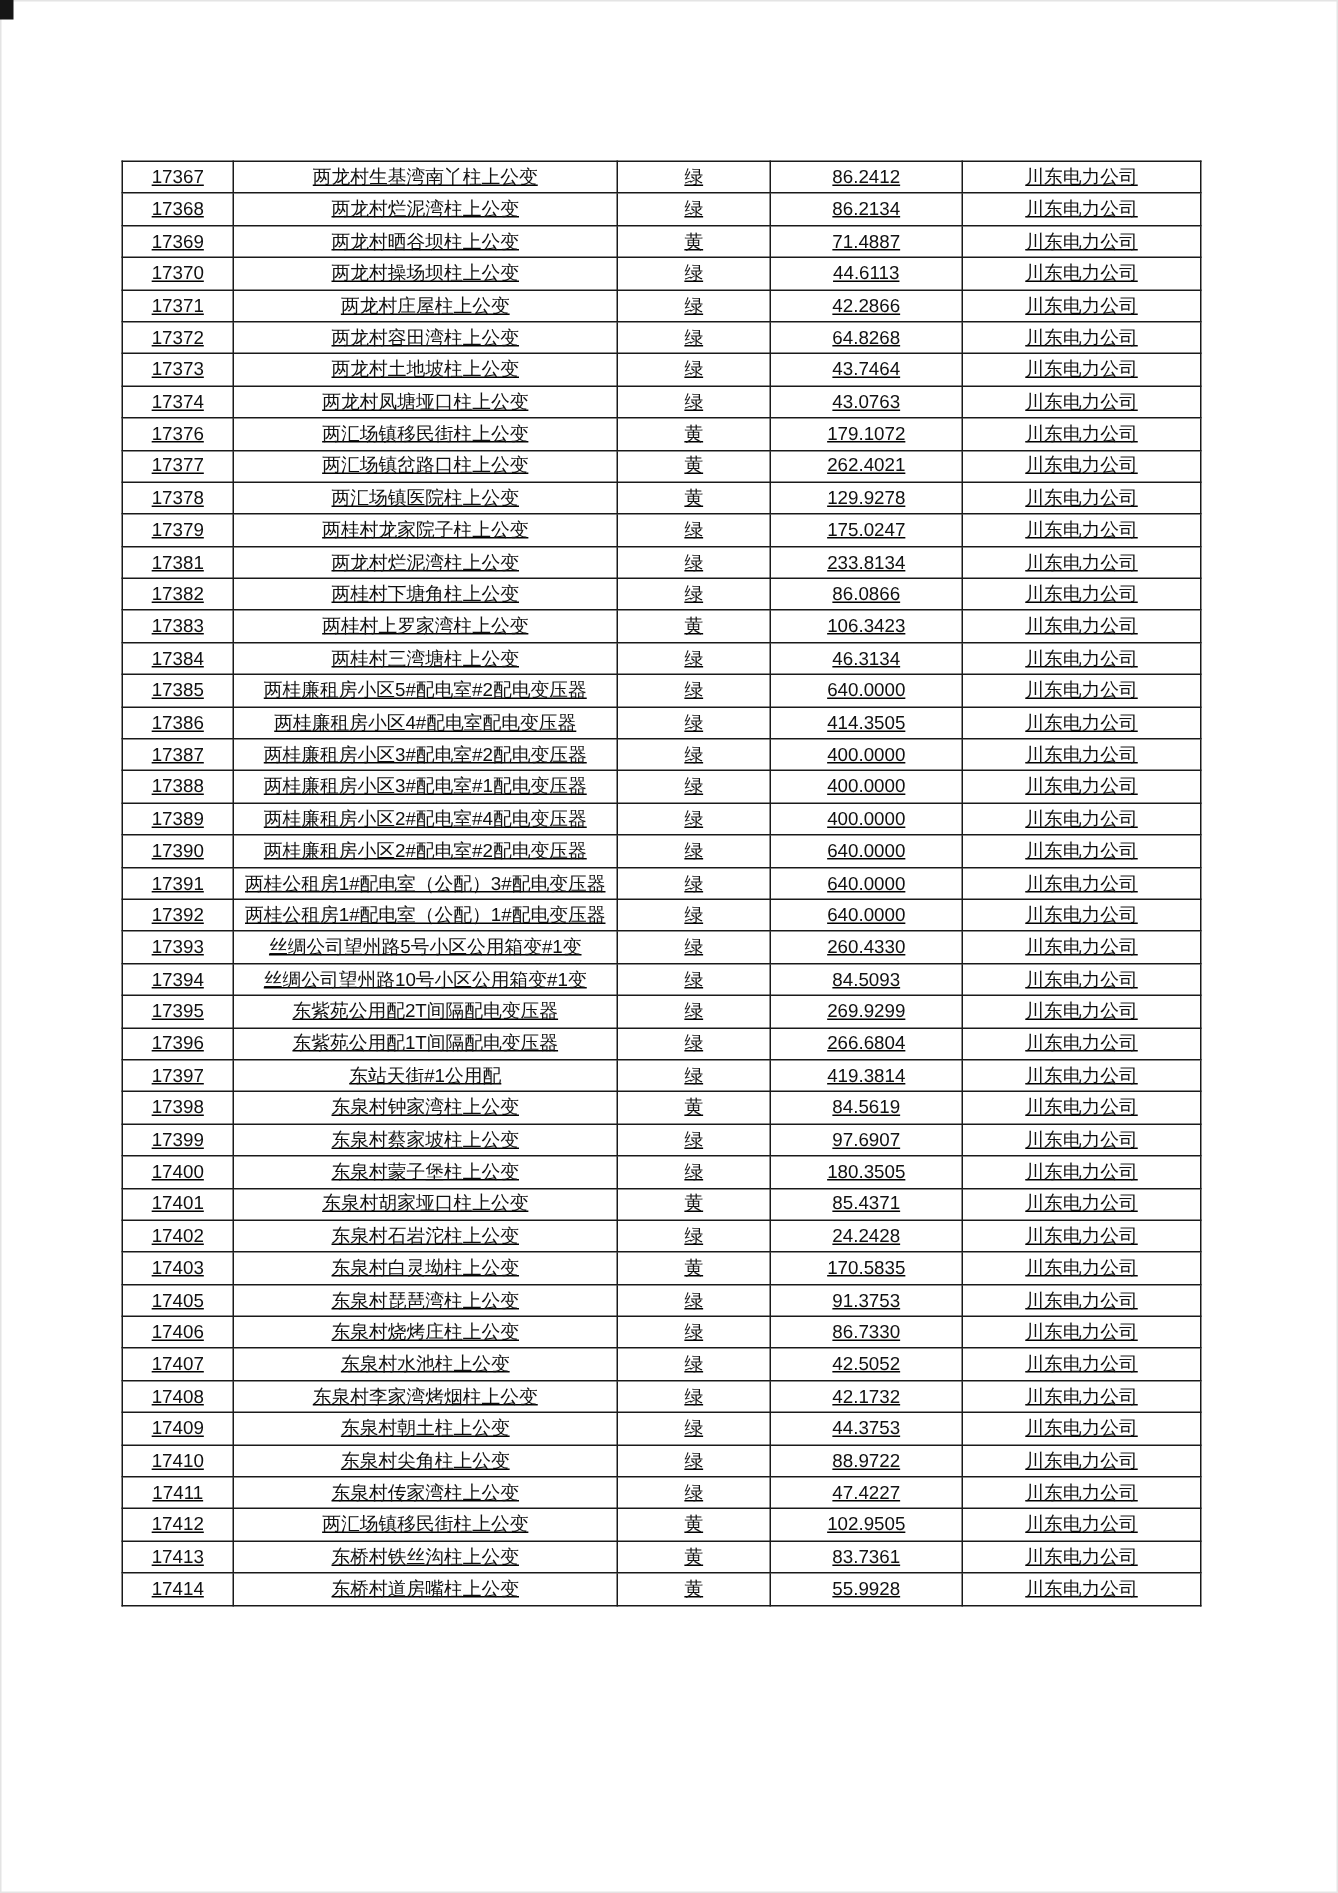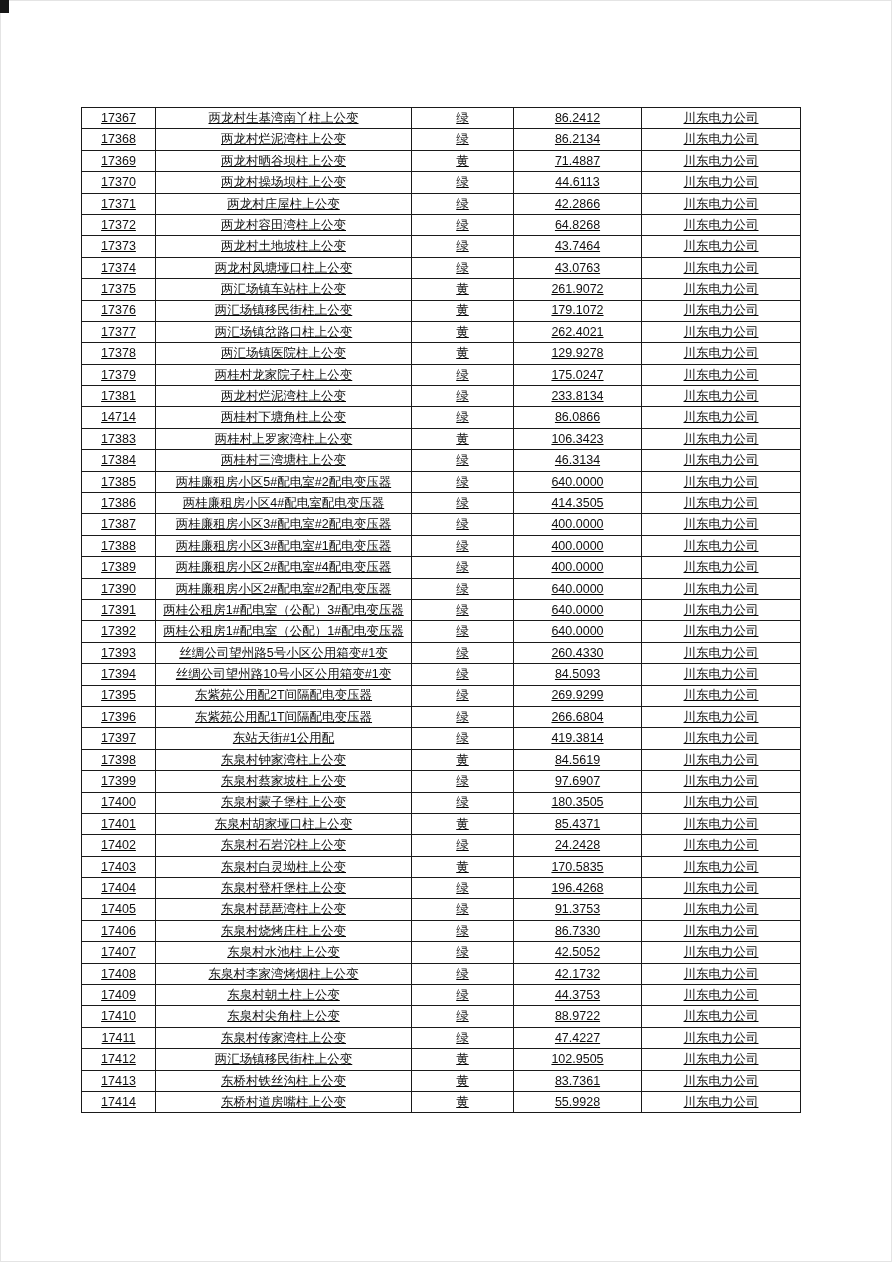--- a/index.html
+++ b/index.html
@@ -114,27 +114,20 @@
         <td class="col-company">川东电力公司</td>
       </tr>
       <tr>
         <td class="col-id">17374</td>
         <td class="col-name">两龙村凤塘垭口柱上公变</td>
         <td class="col-status">绿</td>
         <td class="col-value">43.0763</td>
         <td class="col-company">川东电力公司</td>
       </tr>
       <tr>
-        <td class="col-id">17375</td>
-        <td class="col-name">两汇场镇车站柱上公变</td>
-        <td class="col-status">黄</td>
-        <td class="col-value">261.9072</td>
-        <td class="col-company">川东电力公司</td>
-      </tr>
-      <tr>
         <td class="col-id">17376</td>
         <td class="col-name">两汇场镇移民街柱上公变</td>
         <td class="col-status">黄</td>
         <td class="col-value">179.1072</td>
         <td class="col-company">川东电力公司</td>
       </tr>
       <tr>
         <td class="col-id">17377</td>
         <td class="col-name">两汇场镇岔路口柱上公变</td>
         <td class="col-status">黄</td>
@@ -156,21 +149,21 @@
         <td class="col-company">川东电力公司</td>
       </tr>
       <tr>
         <td class="col-id">17381</td>
         <td class="col-name">两龙村烂泥湾柱上公变</td>
         <td class="col-status">绿</td>
         <td class="col-value">233.8134</td>
         <td class="col-company">川东电力公司</td>
       </tr>
       <tr>
-        <td class="col-id">14714</td>
+        <td class="col-id">17382</td>
         <td class="col-name">两桂村下塘角柱上公变</td>
         <td class="col-status">绿</td>
         <td class="col-value">86.0866</td>
         <td class="col-company">川东电力公司</td>
       </tr>
       <tr>
         <td class="col-id">17383</td>
         <td class="col-name">两桂村上罗家湾柱上公变</td>
         <td class="col-status">黄</td>
         <td class="col-value">106.3423</td>
@@ -307,27 +300,20 @@
         <td class="col-name">东泉村石岩沱柱上公变</td>
         <td class="col-status">绿</td>
         <td class="col-value">24.2428</td>
         <td class="col-company">川东电力公司</td>
       </tr>
       <tr>
         <td class="col-id">17403</td>
         <td class="col-name">东泉村白灵坳柱上公变</td>
         <td class="col-status">黄</td>
         <td class="col-value">170.5835</td>
-        <td class="col-company">川东电力公司</td>
-      </tr>
-      <tr>
-        <td class="col-id">17404</td>
-        <td class="col-name">东泉村登杆堡柱上公变</td>
-        <td class="col-status">绿</td>
-        <td class="col-value">196.4268</td>
         <td class="col-company">川东电力公司</td>
       </tr>
       <tr>
         <td class="col-id">17405</td>
         <td class="col-name">东泉村琵琶湾柱上公变</td>
         <td class="col-status">绿</td>
         <td class="col-value">91.3753</td>
         <td class="col-company">川东电力公司</td>
       </tr>
       <tr>

